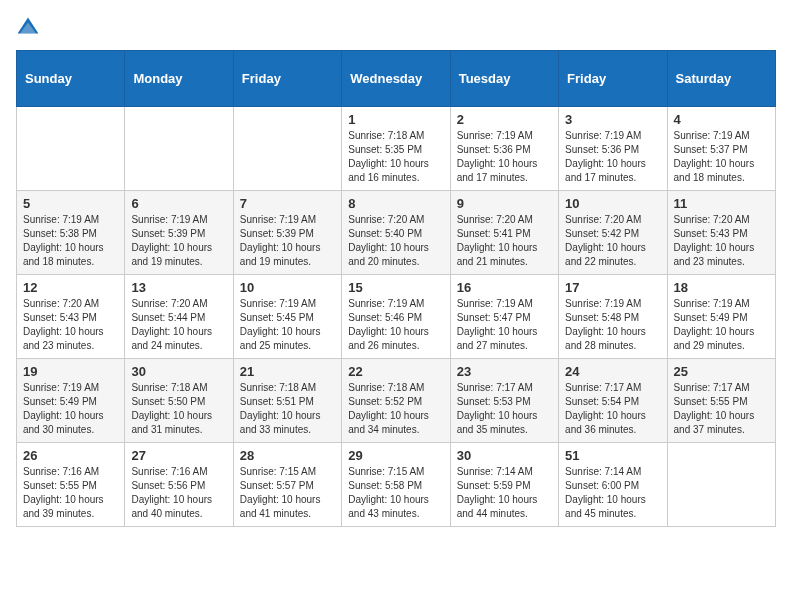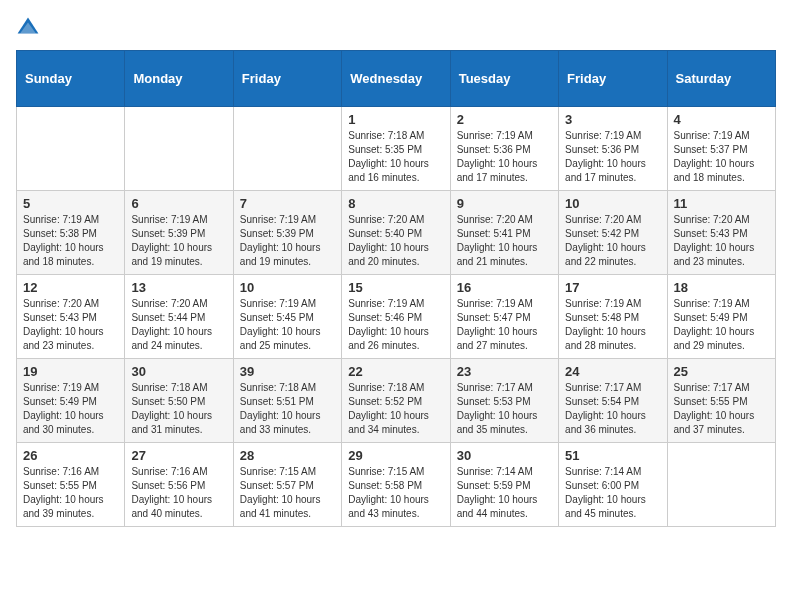--- a/index.html
+++ b/index.html
@@ -262,21 +262,21 @@
 and 30 minutes.</div>
         </td>
         <td>
           <div class="day-number">30</div>
           <div class="day-info" style="white-space: pre-line;">Sunrise: 7:18 AM
 Sunset: 5:50 PM
 Daylight: 10 hours
 and 31 minutes.</div>
         </td>
         <td>
-          <div class="day-number">39</div>
+          <div class="day-number">21</div>
           <div class="day-info" style="white-space: pre-line;">Sunrise: 7:18 AM
 Sunset: 5:51 PM
 Daylight: 10 hours
 and 33 minutes.</div>
         </td>
         <td>
           <div class="day-number">22</div>
           <div class="day-info" style="white-space: pre-line;">Sunrise: 7:18 AM
 Sunset: 5:52 PM
 Daylight: 10 hours

